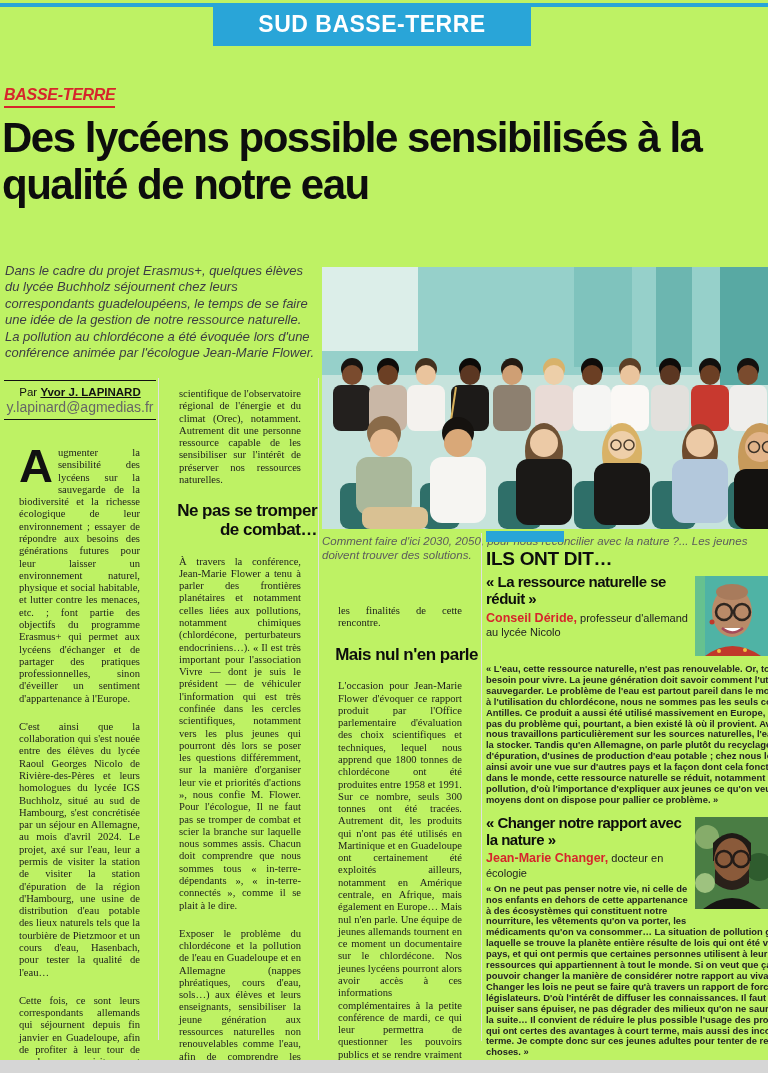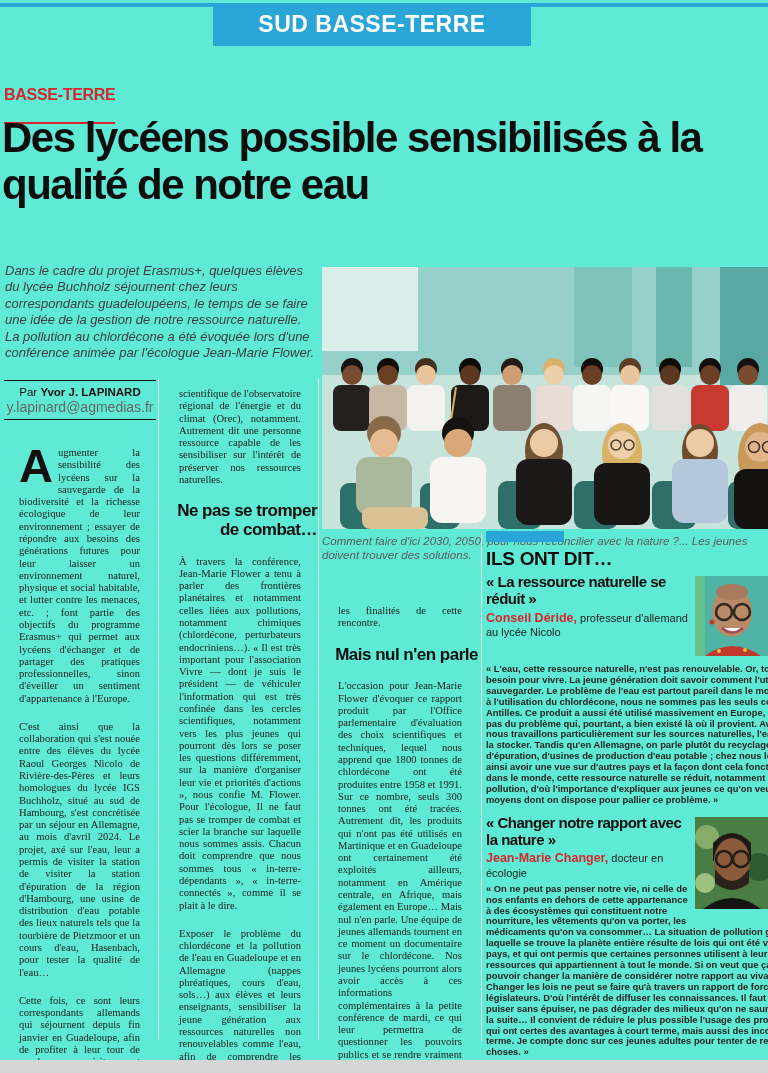--- a/index.html
+++ b/index.html
@@ -1,41 +1,41 @@
 <!DOCTYPE html>
 <html lang="fr"><head>
 <meta charset="utf-8">
 <style>
   html,body{margin:0;padding:0;background:#f2f2f2;}
-  .page{position:relative;width:768px;height:1073px;margin:0 auto;background:#5eead4;
+  .page{position:relative;width:768px;height:1073px;margin:0 auto;background:#bef264;
         overflow:hidden;font-family:"Liberation Serif",serif;color:#1c1c1c;}
 
   .top-rule{position:absolute;left:0;top:3px;width:768px;height:4px;background:#29a5d8;}
   .banner{position:absolute;left:213px;top:3px;width:318px;height:43px;background:#29a5d8;
           display:flex;align-items:center;justify-content:center;}
   .banner span{color:#fff;font-family:"Liberation Sans",sans-serif;font-weight:800;
                font-size:23px;letter-spacing:.5px;}
 
   .kicker{position:absolute;left:4px;top:86px;font-family:"Liberation Sans",sans-serif;
           font-weight:800;font-size:16px;color:#d6252c;border-bottom:2.5px solid #d6252c;
-          padding-bottom:18px;letter-spacing:-0.3px;}
+          padding-bottom:2px;letter-spacing:-0.3px;font-style:italic;}
 
   .headline{position:absolute;left:2px;top:114px;width:764px;margin:0;
             font-family:"Liberation Sans",sans-serif;font-weight:800;font-size:42px;
             line-height:1.13;letter-spacing:-1.5px;color:#0d0d0d;}
 
   .lede{position:absolute;left:5px;top:263px;width:312px;margin:0;
         font-family:"Liberation Sans",sans-serif;font-style:italic;font-size:13px;
         line-height:1.26;color:#3d3d44;}
 
   .byline-box{position:absolute;left:4px;top:380px;width:152px;border-top:1.5px solid #111;
               border-bottom:1.5px solid #111;padding:5px 0 4px;text-align:center;
               font-family:"Liberation Sans",sans-serif;}
   .byline-line{font-size:11.5px;color:#111;}
-  .byline-line strong{font-weight:800;}
+  .byline-line strong{font-weight:800;text-decoration:underline;}
   .byline-email{font-size:14px;color:#666;margin-top:1px;}
 
   .col{position:absolute;font-size:10.6px;line-height:1.16;text-align:justify;color:#1c1c1c;}
   .col p{margin:16px;}
   .col1{left:3px;top:431px;width:153px;}
   .col2{left:163px;top:372px;width:154px;}
   .col3{left:322px;top:589px;width:156px;}
   .dropcap{float:left;font-family:"Liberation Sans",sans-serif;font-weight:800;font-size:47px;
            line-height:38px;padding-right:5px;color:#111;}
   .subhead{font-family:"Liberation Sans",sans-serif;font-weight:800;font-size:17px;

